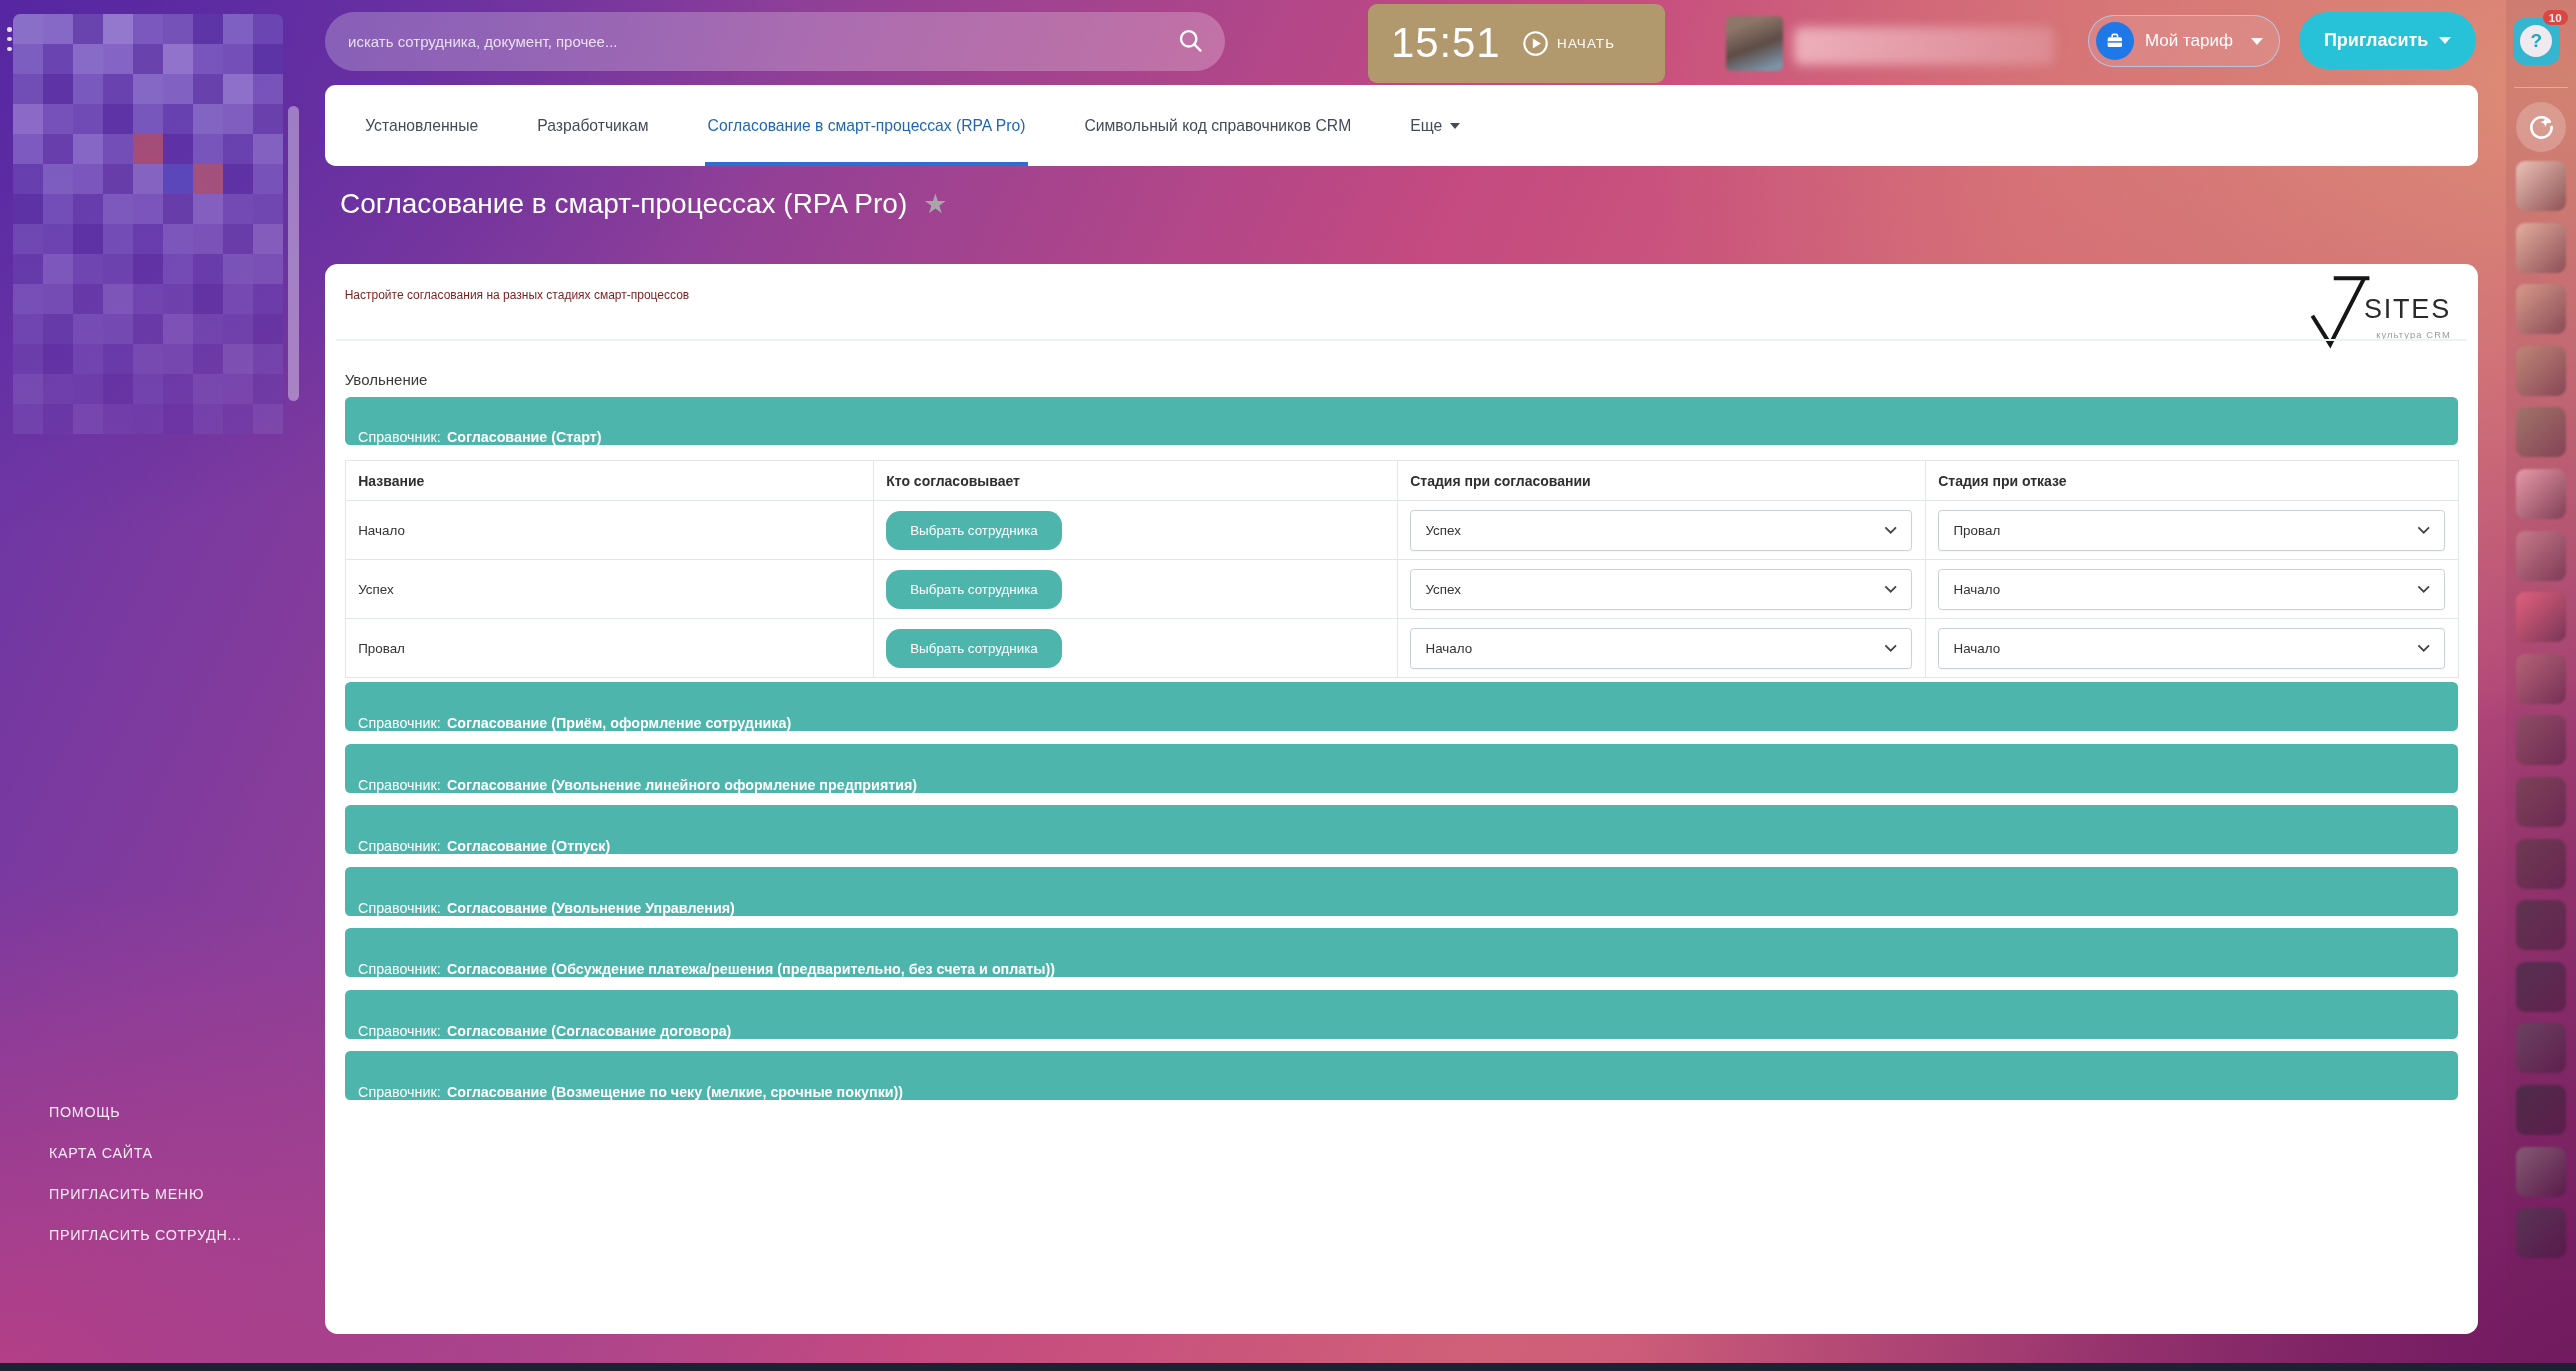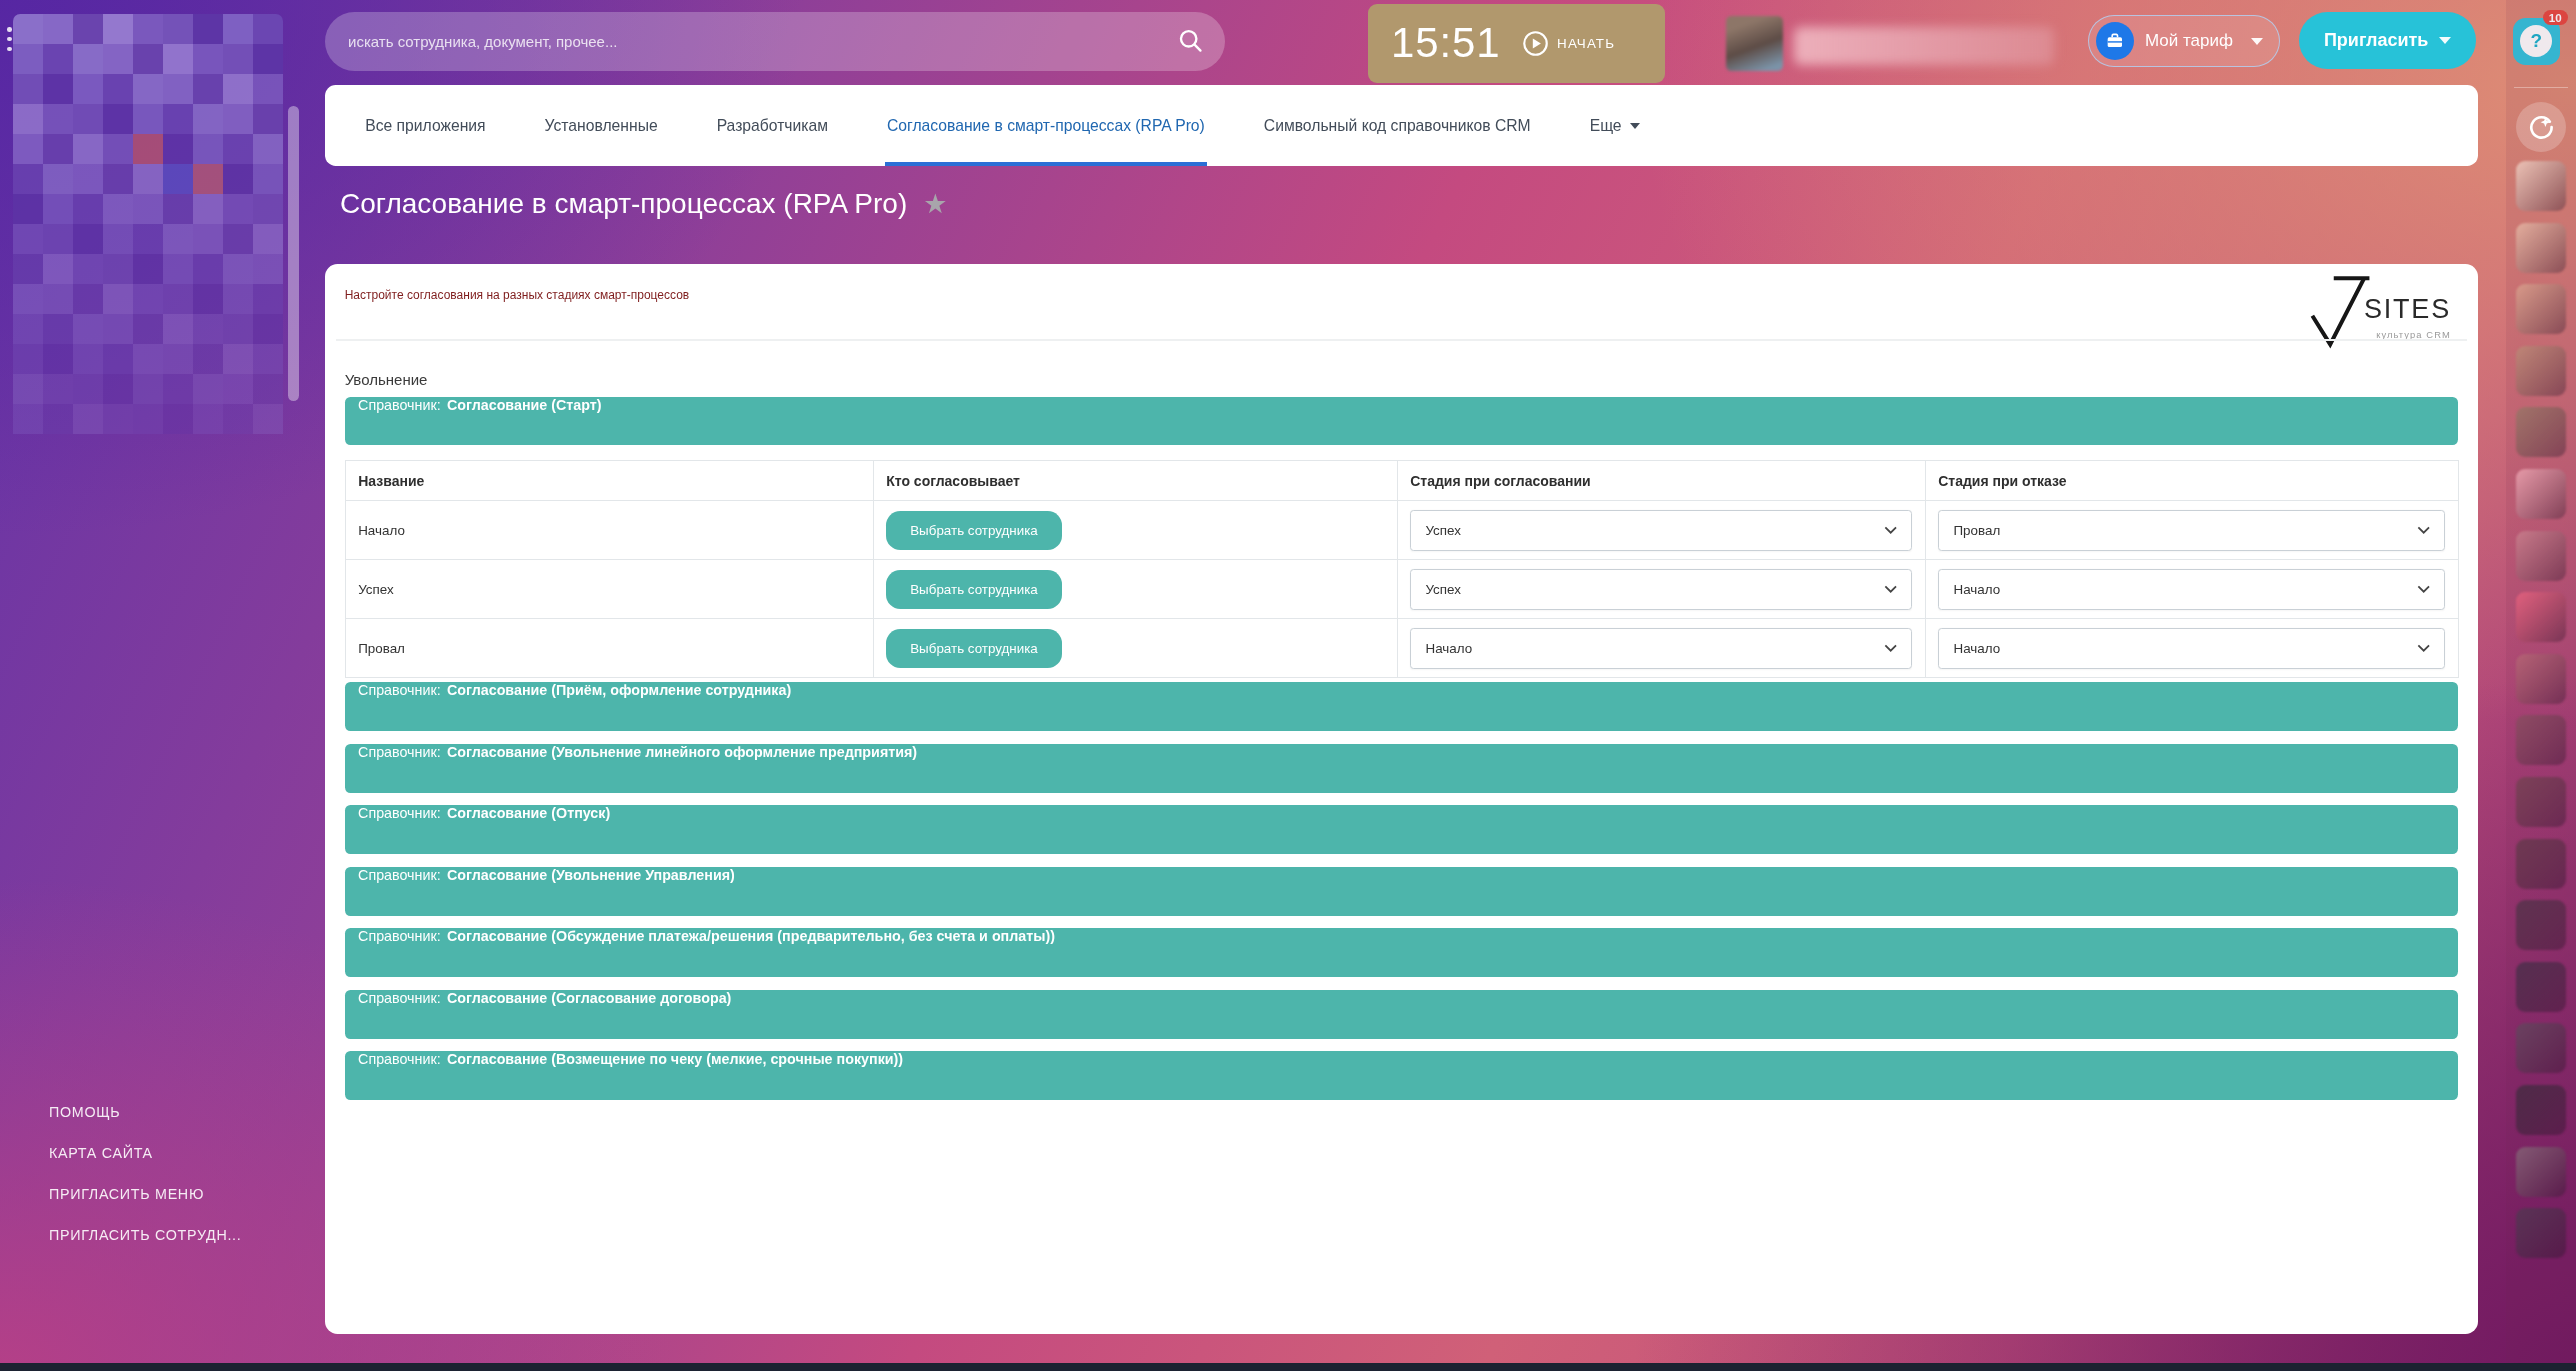--- a/index.html
+++ b/index.html
@@ -79,21 +79,21 @@
   
   .card{left:325px;top:264px;width:2153px;height:1070px;background:#fff;border-radius:12.5px;overflow:hidden}
   .intro{position:absolute;left:19.7px;top:24px;font-size:12px;color:#7f1d1d}
   .logo{position:absolute;right:27px;top:5.4px;display:flex;align-items:flex-start}
   .logo-texts{display:flex;flex-direction:column;align-items:flex-end;margin-left:-9px;margin-top:25px}
   .logo-text{font-size:27px;letter-spacing:1.8px;color:#2a2a2a;font-weight:400}
   .logo-sub{font-size:9.4px;letter-spacing:1.1px;color:#9a9a9a;margin-top:3.6px}
   .card-divider{position:absolute;left:10.7px;right:10.7px;top:75px;height:1.8px;background:#eef0f1}
   .saved{position:absolute;left:19.7px;top:107px;font-size:15px;color:#3a3a3a}
 
-  .band{display:flex;align-items:flex-start;gap:6.3px;padding:0 13.4px;height:48px;border-radius:5.4px;
+  .band{display:flex;align-items:flex-end;gap:6.3px;padding:0 13.4px;height:48px;border-radius:5.4px;
     background:#4db5ab;color:#fff;font-size:14.3px;cursor:pointer}
   .band b{font-weight:700}
   .band-first{position:absolute;left:19.7px;top:133px;width:2113px}
   .bands-rest{position:absolute;left:19.7px;top:418px;width:2113px}
   .bands-rest .band{height:49px;margin-bottom:12.5px}
 
   .tbl-wrap{position:absolute;left:19.7px;top:196px;width:2113px}
   table{border-collapse:collapse;width:100%;table-layout:fixed}
   th,td{border:0.9px solid #e2e6e9}
   th{height:40px;text-align:left;padding:0 12.5px;font-size:14px;color:#2f2f2f;font-weight:700}
@@ -318,21 +318,20 @@
       <div style="background: linear-gradient(135deg, rgb(94, 52, 80), rgba(40, 20, 40, 0.38));"></div>
       <div style="background: linear-gradient(135deg, rgb(85, 48, 80), rgba(40, 20, 40, 0.38));"></div>
       <div style="background: linear-gradient(135deg, rgb(106, 66, 96), rgba(40, 20, 40, 0.38));"></div>
       <div style="background: linear-gradient(135deg, rgb(78, 44, 72), rgba(40, 20, 40, 0.38));"></div>
       <div style="background: linear-gradient(135deg, rgb(132, 90, 116), rgba(40, 20, 40, 0.38));"></div>
       <div style="background: linear-gradient(135deg, rgb(90, 52, 86), rgba(40, 20, 40, 0.38));"></div>
     </div>
 </div>
 
 <nav class="abs tabbar">
-  <div class="tab">Все приложения</div>
   <div class="tab">Установленные</div>
   <div class="tab">Разработчикам</div>
   <div class="tab active">Согласование в смарт-процессах (RPA Pro)</div>
   <div class="tab">Символьный код справочников CRM</div>
   <div class="tab">
     <span>Еще</span>
     <span class="tab-caret"></span>
   </div>
 </nav>
 

